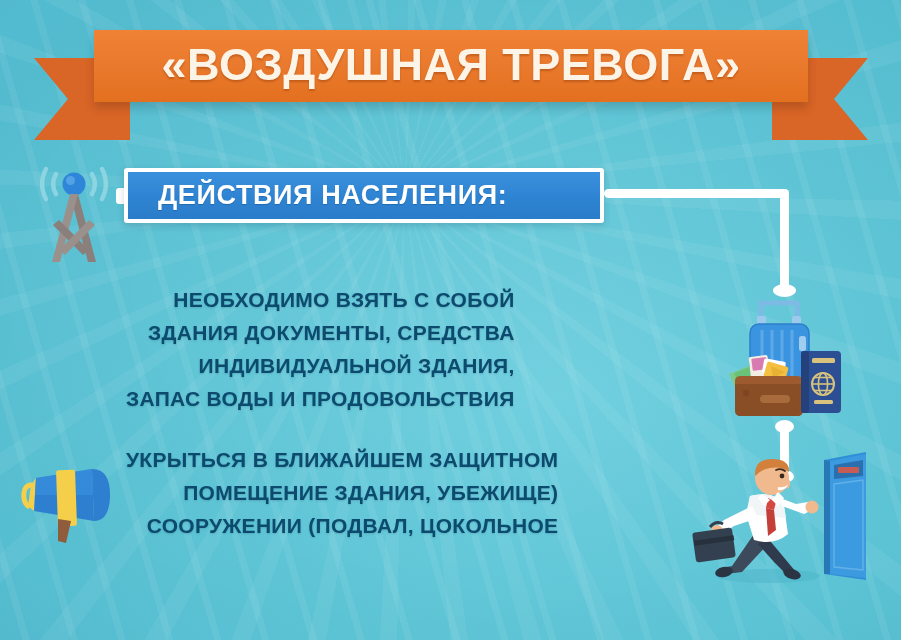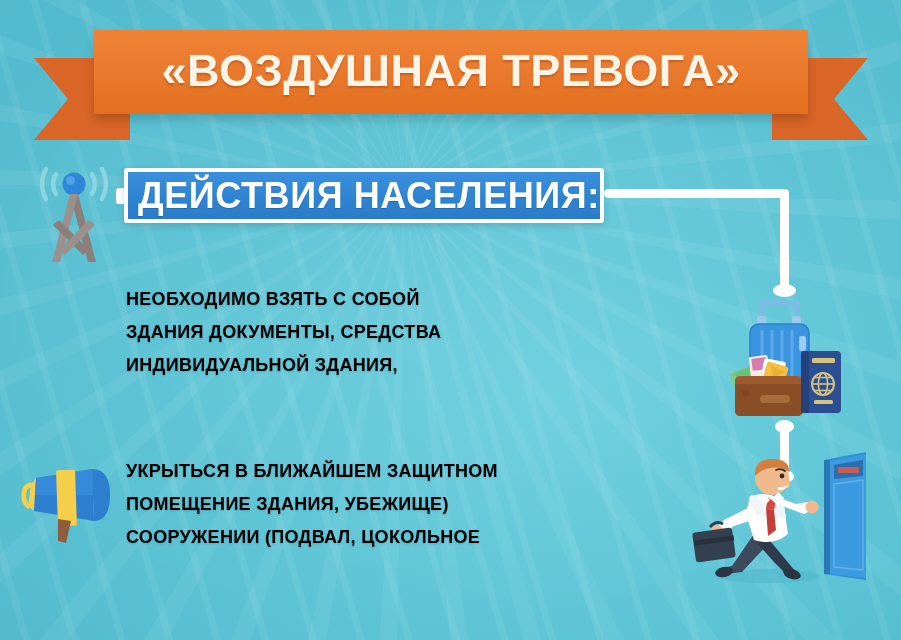--- a/index.html
+++ b/index.html
@@ -77,21 +77,21 @@
   }
   .ribbon-tail.right {
     right: 0;
     clip-path: polygon(0 0, 100% 0, calc(100% - 34px) 50%, 100% 100%, 0 100%);
   }
   .ribbon-main {
     position: absolute;
     left: 60px;
     top: 0;
     width: 714px;
-    height: 84px;
+    height: 72px;
     background: linear-gradient(180deg, #ef8235 0%, #ea7a2e 45%, #e3701f 100%);
     box-shadow: 0 6px 9px rgba(0,0,0,.16);
   }
   .ribbon-title {
     position: absolute;
     inset: 0;
     display: flex;
     align-items: center;
     justify-content: center;
     color: #fdf4e8;
@@ -113,24 +113,24 @@
     background: linear-gradient(180deg, #3a90dd 0%, #2e84d2 55%, #2a7cc9 100%);
     border: 4px solid #ffffff;
     border-radius: 3px;
     box-sizing: border-box;
     box-shadow: 0 3px 7px rgba(0,50,80,.18);
     display: flex;
     align-items: center;
   }
   .heading-text {
     color: #ffffff;
-    font-size: 36px;
+    font-size: 27px;
     font-weight: 700;
     letter-spacing: .6px;
-    padding-left: 10px;
+    padding-left: 30px;
     white-space: nowrap;
     text-shadow: 0 1px 1px rgba(0,40,80,.25);
   }
   .heading-nub {
     position: absolute;
     left: 116px;
     top: 188px;
     width: 12px;
     height: 16px;
     background: #ffffff;
@@ -186,30 +186,31 @@
     top: 470px;
     width: 19px;
     height: 13px;
     background: #ffffff;
     border-radius: 50%;
   }
 
   
   .body-block {
     position: absolute;
-    color: #000000;
+    color: #0c4a6e;
     font-weight: 700;
-    font-size: 18px;
+    font-size: 21px;
     line-height: 33px;
     letter-spacing: .3px;
     text-shadow: 0 1px 2px rgba(20,80,100,.22);
+    text-align: right;
   }
   .body-block .ln { display: block; white-space: nowrap; }
   #block-1 { left: 126px; top: 283px; }
-  #block-2 { left: 126px; top: 455px; }
+  #block-2 { left: 126px; top: 443px; }
 
   
   .icon-antenna {
     position: absolute;
     left: 26px;
     top: 158px;
     width: 96px;
     height: 108px;
   }
   .icon-megaphone {
@@ -391,20 +392,21 @@
 
       <path d="M74 46 L82 52 L76 58 L70 50 Z" fill="#ffffff"></path>
       <path d="M90 44 L84 52 L90 58 L96 50 Z" fill="#ffffff"></path>
     </svg>
   </div>
 
   <div class="body-block" id="block-1">
     <span class="ln">НЕОБХОДИМО ВЗЯТЬ С СОБОЙ</span>
     <span class="ln">ЗДАНИЯ ДОКУМЕНТЫ, СРЕДСТВА</span>
     <span class="ln">ИНДИВИДУАЛЬНОЙ ЗДАНИЯ,</span>
+    <span class="ln">ЗАПАС ВОДЫ И ПРОДОВОЛЬСТВИЯ</span>
   </div>
 
   <div class="body-block" id="block-2">
     <span class="ln">УКРЫТЬСЯ В БЛИЖАЙШЕМ ЗАЩИТНОМ</span>
     <span class="ln">ПОМЕЩЕНИЕ ЗДАНИЯ, УБЕЖИЩЕ)</span>
     <span class="ln">СООРУЖЕНИИ (ПОДВАЛ, ЦОКОЛЬНОЕ</span>
   </div>
 
 </div>
 

